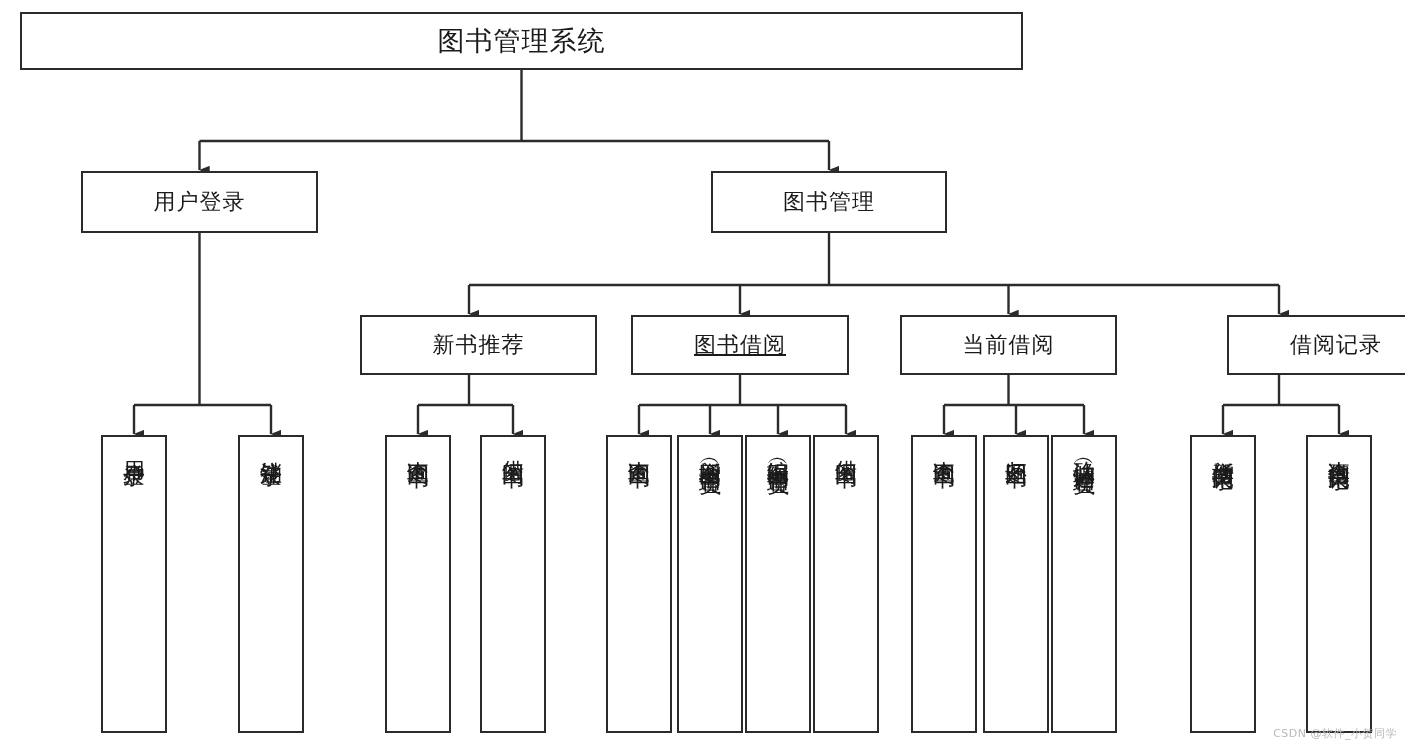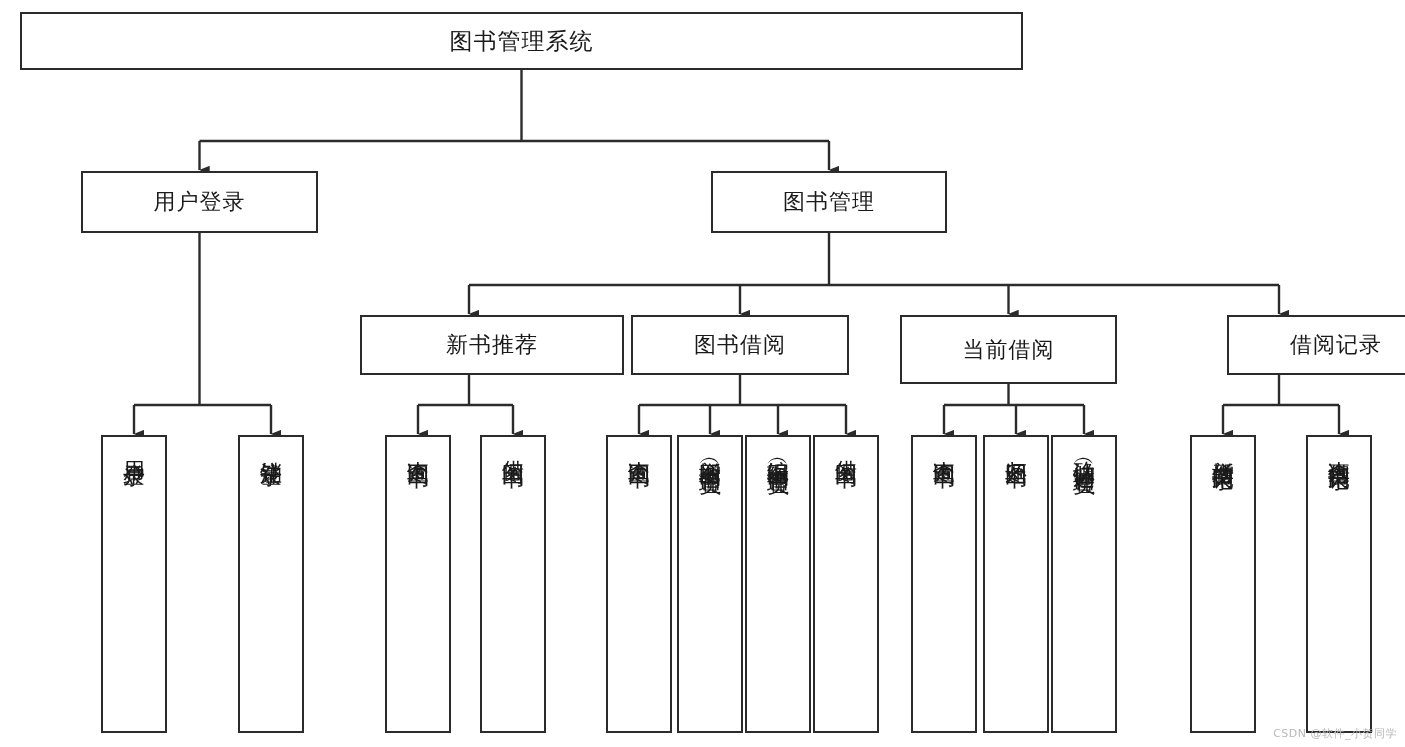--- a/index.html
+++ b/index.html
@@ -46,21 +46,21 @@
   }
   .node.vert .vlabel {
     writing-mode: vertical-rl;
     text-orientation: upright;
     font-size: 22px;
     line-height: 1.18;
     letter-spacing: 2px;
     white-space: nowrap;
   }
   .node.root {
-    font-size: 23px;
+    font-size: 27px;
   }
   .watermark {
     position: absolute;
     right: 8px;
     bottom: 6px;
     font-size: 11px;
     color: #b9b9b9;
     letter-spacing: 0.5px;
     white-space: nowrap;
   }
@@ -116,27 +116,27 @@
   <div id="nodes">
       <div class="node horiz root" style="left: 20px; top: 12px; width: 1003px; height: 58px;">
         <span class="hlabel">图书管理系统</span>
       </div>
       <div class="node horiz" style="left: 81px; top: 171px; width: 237px; height: 62px;">
         <span class="hlabel">用户登录</span>
       </div>
       <div class="node horiz" style="left: 711px; top: 171px; width: 236px; height: 62px;">
         <span class="hlabel">图书管理</span>
       </div>
-      <div class="node horiz" style="left: 360px; top: 315px; width: 264px; height: 60px;">
+      <div class="node horiz" style="left: 360px; top: 315px; width: 237px; height: 60px;">
         <span class="hlabel">新书推荐</span>
       </div>
-      <div class="node horiz" style="left: 631px; top: 315px; width: 218px; height: 60px;">
+      <div class="node horiz" style="left: 631px; top: 315px; width: 218px; height: 60px; text-decoration: underline;">
         <span class="hlabel">图书借阅</span>
       </div>
-      <div class="node horiz" style="left: 900px; top: 315px; width: 217px; height: 69px;">
+      <div class="node horiz" style="left: 900px; top: 315px; width: 217px; height: 60px;">
         <span class="hlabel">当前借阅</span>
       </div>
       <div class="node horiz" style="left: 1227px; top: 315px; width: 218px; height: 60px;">
         <span class="hlabel">借阅记录</span>
       </div>
       <div class="node vert" style="left: 101px; top: 435px; width: 66px; height: 298px;">
         <span class="vlabel">用户登录</span>
       </div>
       <div class="node vert" style="left: 238px; top: 435px; width: 66px; height: 298px;">
         <span class="vlabel">注销登录</span>

